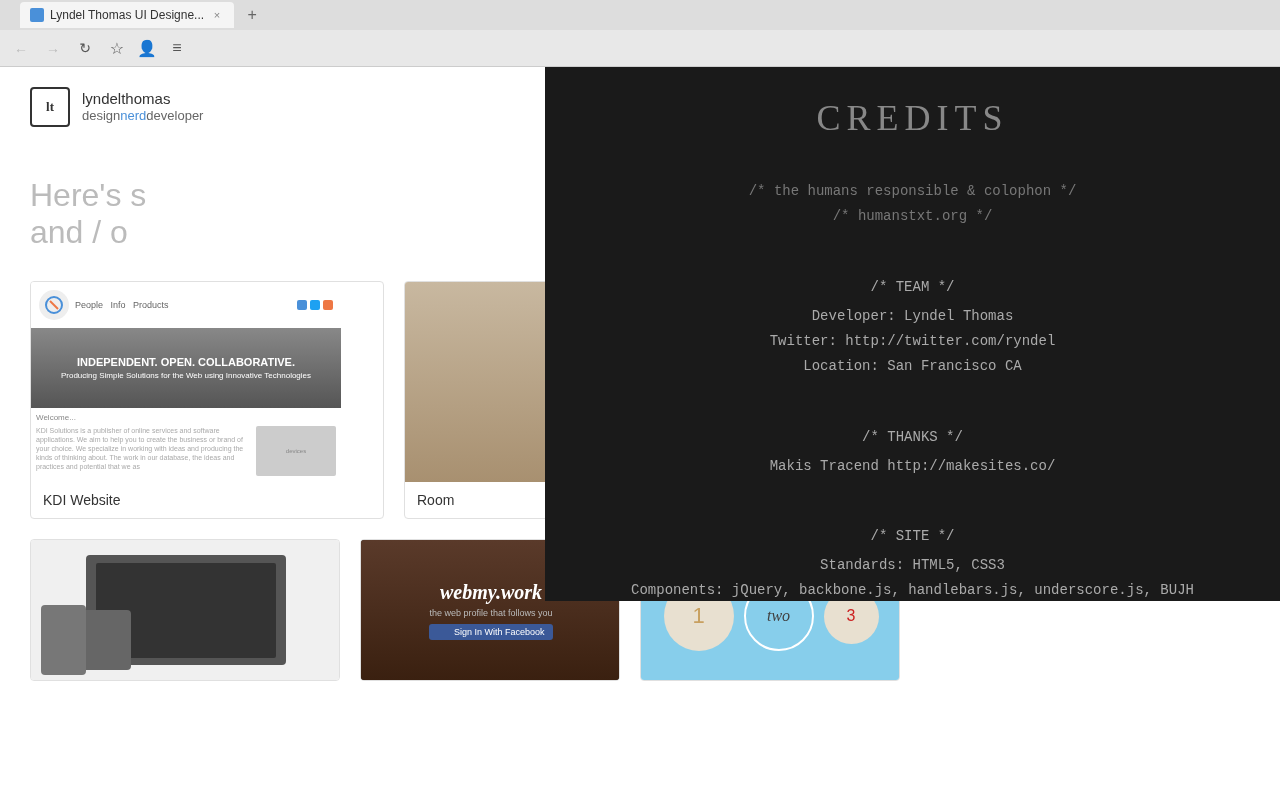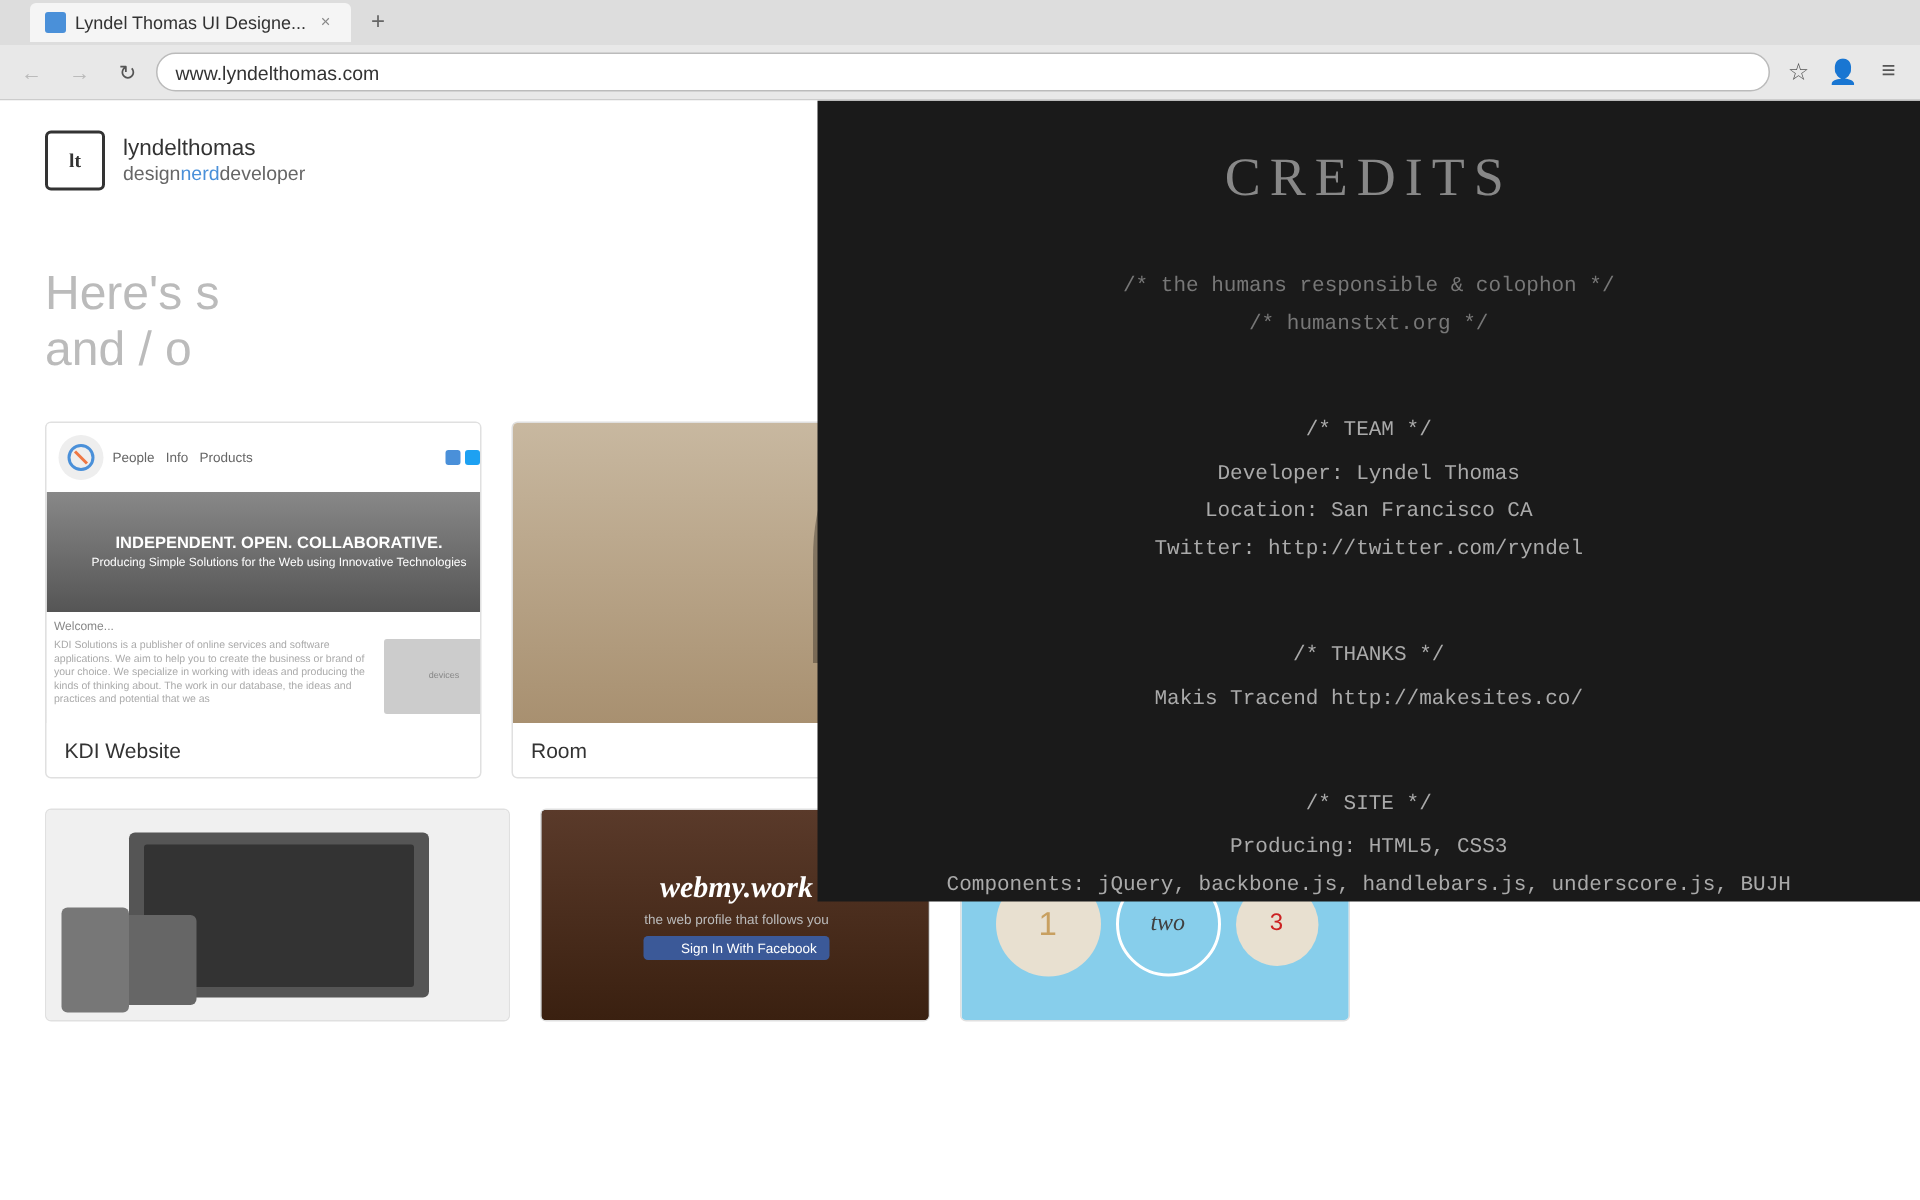--- a/index.html
+++ b/index.html
@@ -165,21 +165,21 @@
       font-weight: 300;
     }
 
     
     .portfolio-grid {
       display: flex;
       gap: 20px;
       flex-wrap: wrap;
     }
     .portfolio-item {
-      width: 291px;
+      width: 354px;
       background: white;
       border: 1px solid #e0e0e0;
       border-radius: 4px;
       overflow: hidden;
       cursor: pointer;
     }
     .portfolio-thumb {
       width: 310px;
       height: 200px;
       background: #ddd;
@@ -307,23 +307,20 @@
       <span>Lyndel Thomas UI Designe...</span>
       <span class="tab-close">×</span>
     </div>
     <div class="new-tab-btn">+</div>
   </div>
 
   <div class="browser-toolbar">
     <button class="nav-btn disabled">←</button>
     <button class="nav-btn disabled">→</button>
     <button class="nav-btn">↻</button>
-    <div class="address-bar">
-      <span>www.lyndelthomas.com</span>
-    </div>
     <div class="toolbar-icons">
       <div class="toolbar-icon">☆</div>
       <div class="toolbar-icon">👤</div>
       <div class="toolbar-icon">≡</div>
     </div>
   </div>
 </div>
 
 <div class="page-content">
 
@@ -451,30 +448,30 @@
     <div class="credits-divider"></div>
     <div class="credits-content">
       <div class="comment">/* the humans responsible &amp; colophon */</div>
       <div class="comment">/* humanstxt.org */</div>
 
       <div class="section-header">
         <br>
         <span>/* TEAM */</span>
       </div>
       <div>Developer: Lyndel Thomas</div>
+      <div>Twitter: http://twitter.com/ryndel</div>
       <div>Location: San Francisco CA</div>
-      <div>Twitter: http://twitter.com/ryndel</div>
 
       <div class="section-header">
         <br>
         <span>/* THANKS */</span>
       </div>
       <div>Makis Tracend http://makesites.co/</div>
 
       <div class="section-header">
         <br>
         <span>/* SITE */</span>
       </div>
-      <div>Producing: HTML5, CSS3</div>
+      <div>Standards: HTML5, CSS3</div>
       <div>Components: jQuery, backbone.js, handlebars.js, underscore.js, BUJH</div>
     </div>
   </div>
 </div>
 
 </body></html>

